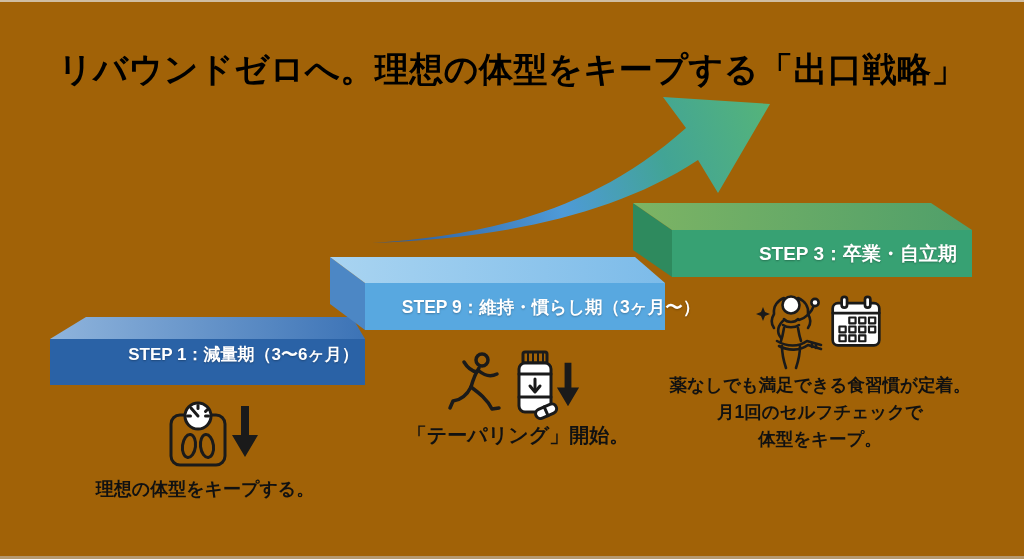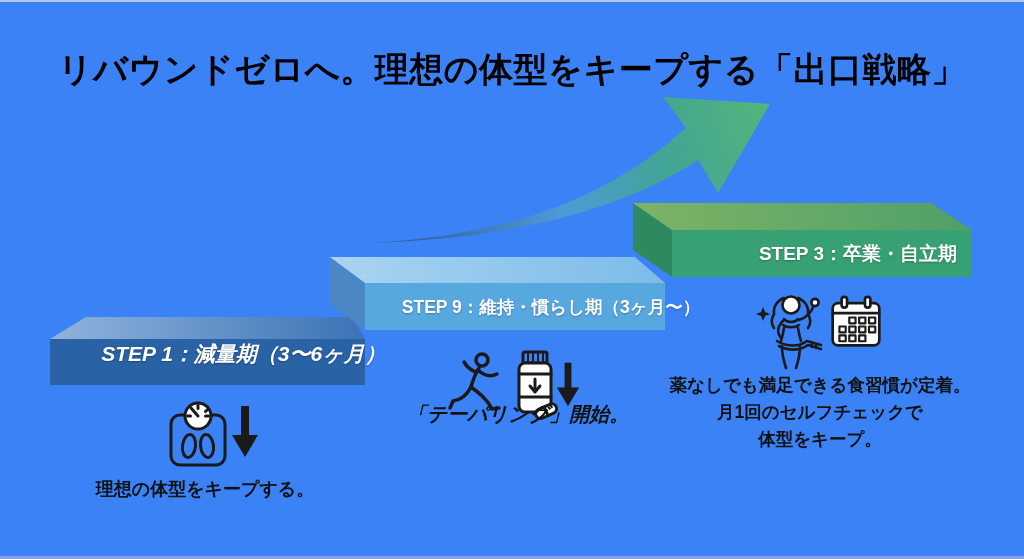--- a/index.html
+++ b/index.html
@@ -1,39 +1,39 @@
 <!DOCTYPE html>
 <html><head>
 <meta charset="utf-8">
 <style>
   html,body{margin:0;padding:0;background:#fff;}
   .canvas{
-    position:relative;width:1024px;height:559px;background:#3b82f6;overflow:hidden;
+    position:relative;width:1024px;height:559px;background:#a16207;overflow:hidden;
     font-family:"Liberation Sans","DejaVu Sans",sans-serif;
   }
   .edge-top{position:absolute;left:0;top:0;width:100%;height:2px;background:#e4e4e4;opacity:.7;}
   .edge-bottom{position:absolute;left:0;bottom:0;width:100%;height:3px;background:#c7c7c7;opacity:.55;}
   .page-title{
     position:absolute;left:0;right:0;top:24px;text-align:center;
     font-size:34px;font-weight:700;color:#000;letter-spacing:.5px;white-space:nowrap;
   }
   .stairs-svg{position:absolute;left:0;top:0;}
   .step-label{
     position:absolute;display:flex;align-items:center;justify-content:center;
     color:#fff;font-weight:700;white-space:nowrap;
     text-shadow:0 1px 2px rgba(0,0,0,.28);
     margin-left:36px;
   }
-  .step1-label{left:50px;top:339px;width:315px;height:30px;font-size:21px;font-style:italic;}
+  .step1-label{left:50px;top:339px;width:315px;height:30px;font-size:17px;}
   .step2-label{left:363px;top:283px;width:304px;height:47px;font-size:17.5px;}
   .step3-label{left:672px;top:230px;width:300px;height:47px;font-size:19px;}
   .caption{position:absolute;text-align:center;color:#111;font-weight:700;}
   .caption .line{white-space:nowrap;}
   .step1-caption{left:40px;top:477px;width:330px;font-size:18px;line-height:25px;}
-  .step2-caption{left:360px;top:402px;width:316px;font-size:17px;line-height:23px;font-style:italic;}
+  .step2-caption{left:360px;top:423px;width:316px;font-size:17px;line-height:23px;}
   .step2-caption .heading{font-size:20px;line-height:24px;margin-bottom:8px;}
   .step3-caption{left:660px;top:372px;width:320px;font-size:17.5px;line-height:27px;}
   .icon{position:absolute;}
 </style>
 </head>
 <body>
 
 <div class="canvas">
 
   <div class="edge-top"></div>

